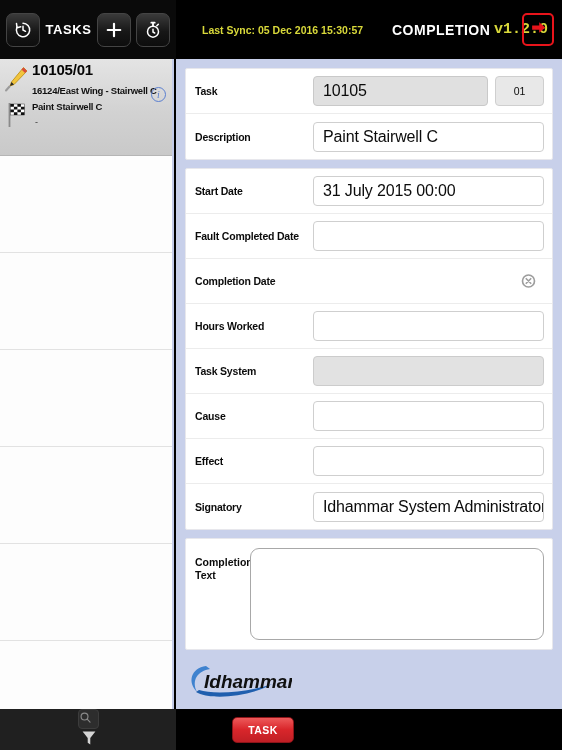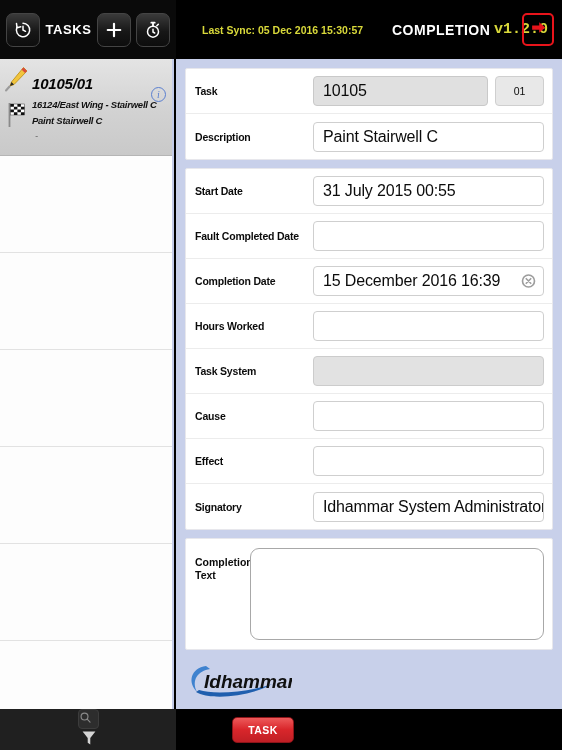--- a/index.html
+++ b/index.html
@@ -99,21 +99,21 @@
     background: linear-gradient(180deg, #e4e4e4 0%, #d2d2d2 55%, #c9c9c9 100%);
     border-bottom: 1px solid #b5b5b5;
   }
   .task-icons {
     position: absolute; left: 4px; top: 6px;
     width: 28px;
   }
   .pencil-icon { display: block; margin-bottom: 4px; }
   .flag-icon { display: block; }
   .task-body {
-    position: absolute; left: 32px; top: 16px; right: 6px; font-style: italic;
+    position: absolute; left: 32px; top: 2px; right: 6px;
   }
   .task-id {
     font-size: 15px;
     font-weight: bold;
     color: #050505;
     letter-spacing: -0.2px;
   }
   .task-loc {
     margin-top: 7px;
     font-size: 9.5px;
@@ -420,31 +420,30 @@
       <div class="frow">
         <div class="flabel">Description</div>
         <div class="fval">Paint Stairwell C</div>
       </div>
     </div>
 
     <div class="group">
 
       <div class="frow">
         <div class="flabel">Start Date</div>
-        <div class="fval">31 July 2015 00:55</div>
+        <div class="fval">31 July 2015 00:00</div>
       </div>
 
       <div class="frow">
         <div class="flabel">Fault Completed Date</div>
         <div class="fval"></div>
       </div>
 
       <div class="frow">
         <div class="flabel">Completion Date</div>
-        <div class="fval">15 December 2016 16:39</div>
         <span class="clear-btn">
           <svg width="15" height="15" viewBox="0 0 20 20">
             <circle cx="10" cy="10" r="8" fill="#fff" stroke="#9d9d9d" stroke-width="2.2"></circle>
             <path d="M7 7 L13 13 M13 7 L7 13" stroke="#9d9d9d" stroke-width="2.2" stroke-linecap="round"></path>
           </svg>
         </span>
       </div>
 
       <div class="frow">
         <div class="flabel">Hours Worked</div>

